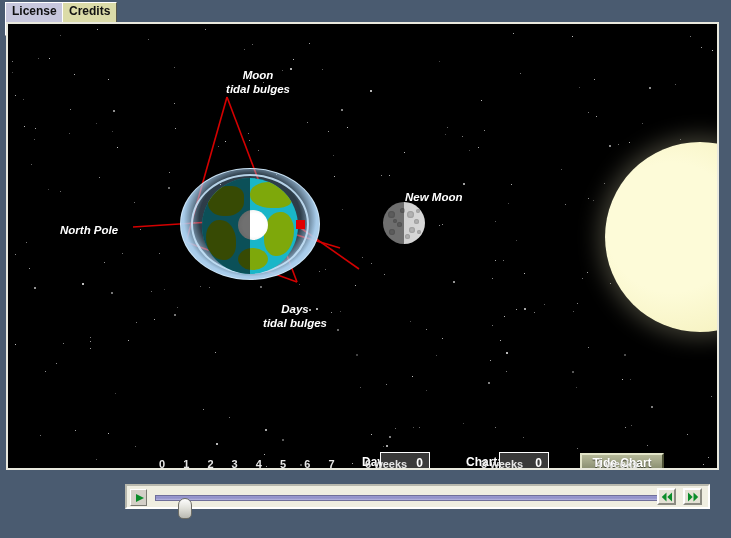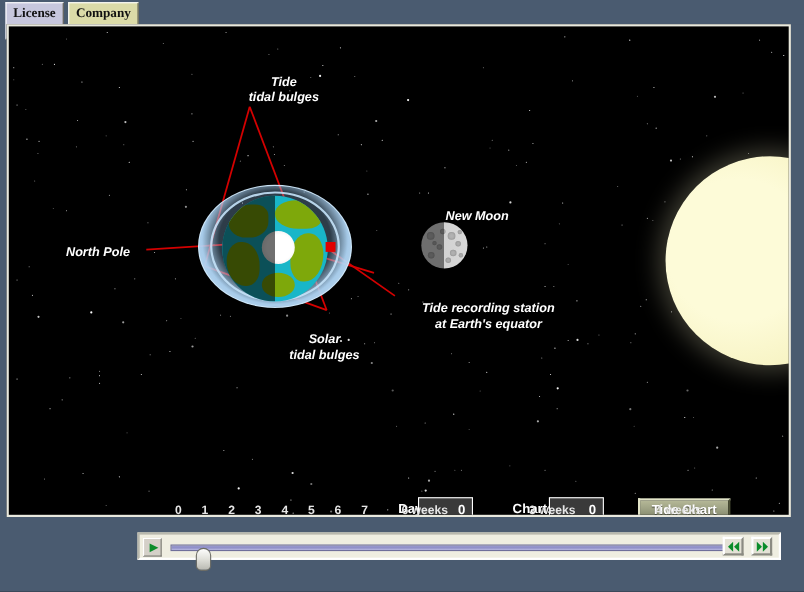--- a/index.html
+++ b/index.html
@@ -9,21 +9,21 @@
     font-family:"Liberation Sans",sans-serif;
   }
   .app{position:relative;width:731px;height:538px;}
 
   
   .topbar{position:absolute;left:0;top:0;width:731px;height:22px;background:#4a5b70;}
   .tabbtn{
     position:absolute;top:2px;height:34px;line-height:17px;
     font-size:12px;font-weight:bold;color:#111;
     padding:0 6px;border:1px solid #55554a;border-top-color:#fff;border-left-color:#fff;
-    box-sizing:border-box;cursor:pointer;white-space:nowrap;font-family:Liberation Serif, serif;
+    box-sizing:border-box;cursor:pointer;white-space:nowrap;
   }
   #tab-license{left:5px;background:#c7c7dd;}
   #tab-credits{left:62px;background:#dbdba8;}
   .copyright{
     position:absolute;right:30px;top:1px;width:180px;text-align:center;
     font-family:"Liberation Serif",serif;font-size:10px;color:#e8e8ee;line-height:11px;
     text-shadow:0 1px 0 #2b3848;
   }
 
   
@@ -164,21 +164,21 @@
   #step-fwd{left:556px;}
   .stepbtn svg{display:block;margin:2px auto 0;}
 </style>
 </head>
 <body>
 
 <div class="app">
 
   <div class="topbar">
     <div class="tabbtn" id="tab-license">License</div>
-    <div class="tabbtn" id="tab-credits">Company</div>
+    <div class="tabbtn" id="tab-credits">Credits</div>
     <div class="copyright">
     </div>
   </div>
 
   <div class="stage">
 
     <div class="starfield" id="starfield">
         <span class="star" style="left:344.2px;top:438.6px;width:1px;height:1px;opacity:0.85"></span>
         <span class="star" style="left:216.9px;top:116.5px;width:1px;height:1px;opacity:0.99"></span>
         <span class="star" style="left:383.3px;top:431.9px;width:1px;height:1px;opacity:0.88"></span>
@@ -448,33 +448,29 @@
         <span class="crater" style="left:24px;top:9px;width:7px;height:7px"></span>
         <span class="crater" style="left:31px;top:17px;width:5px;height:5px"></span>
         <span class="crater" style="left:26px;top:25px;width:6px;height:6px"></span>
         <span class="crater" style="left:34px;top:28px;width:4px;height:4px"></span>
         <span class="crater" style="left:22px;top:32px;width:5px;height:5px"></span>
         <span class="crater" style="left:33px;top:7px;width:4px;height:4px"></span>
       </div>
 
 
     <div class="lbl" id="lbl-lunar">
-      <div>Tide</div>
+      <div>Moon</div>
       <div>tidal bulges</div>
     </div>
     <div class="lbl" id="lbl-solar">
-      <div>Solar</div>
+      <div>Days</div>
       <div>tidal bulges</div>
     </div>
     <div class="lbl" id="lbl-northpole">North Pole</div>
     <div class="lbl" id="lbl-newmoon">New Moon</div>
-    <div class="lbl" id="lbl-station">
-      <div>Tide recording station</div>
-      <div>at Earth's equator</div>
-    </div>
 
     <div class="rlabel" id="lab-days">Days:</div>
     <div class="rbox" id="box-days">0</div>
     <div class="rlabel" id="lab-hours">Chart:</div>
     <div class="rbox" id="box-hours">0</div>
 
     <div class="gbtn" id="btn-tidechart">Tide Chart</div>
 
     <div class="scale" id="scale">
         <span class="snum" style="left:151px">0</span>

